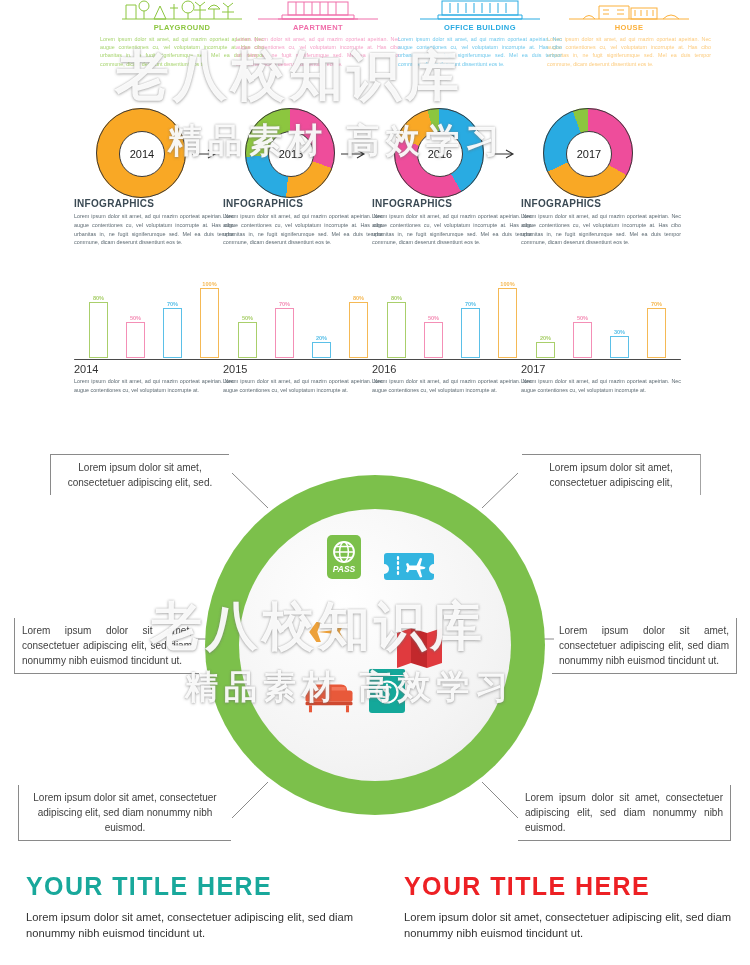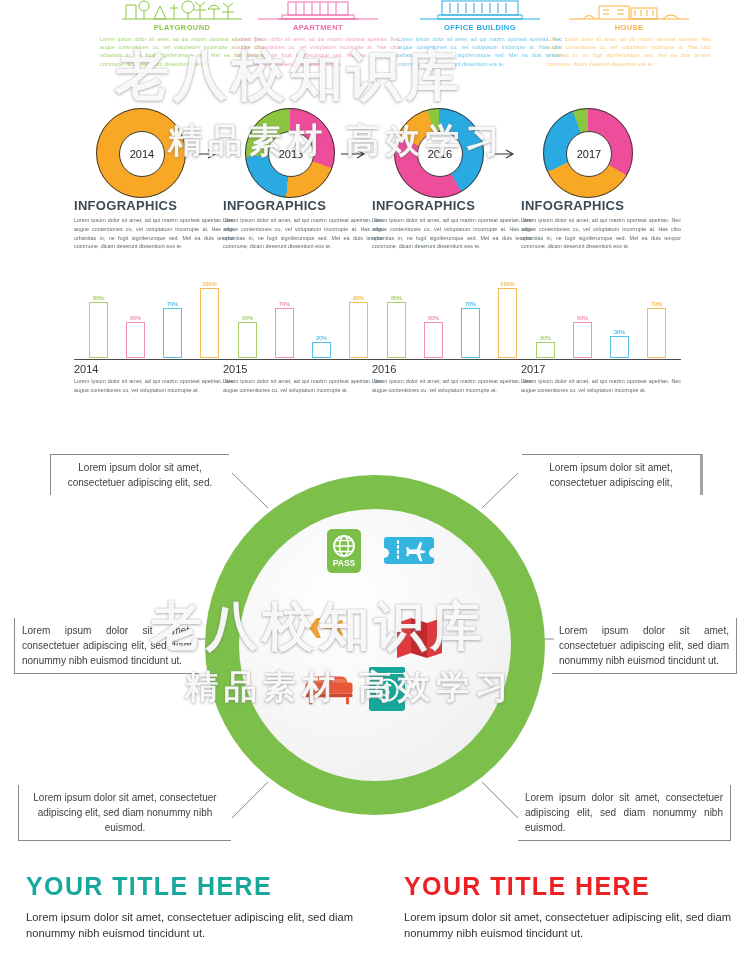--- a/index.html
+++ b/index.html
@@ -30,21 +30,21 @@
   }
   .donut .ringline{position:absolute;inset:0;border-radius:50%;border:1px solid #3a3a3a;pointer-events:none;}
   .arrow{position:absolute;top:41px;width:28px;height:10px;}
   .arrow.a0{left:192px;} .arrow.a1{left:341px;} .arrow.a2{left:490px;}
   .arrow svg{display:block;}
 
   
   .infoblocks{position:absolute;top:198px;left:0;width:750px;height:78px;}
   .iblk{position:absolute;top:0;width:160px;}
   .iblk.c0{left:74px;} .iblk.c1{left:223px;} .iblk.c2{left:372px;} .iblk.c3{left:521px;}
-  .ihead{font-size:13px;font-weight:700;letter-spacing:.3px;color:#3b4a54;margin-bottom:3px;}
+  .ihead{font-size:10px;font-weight:700;letter-spacing:.3px;color:#3b4a54;margin-bottom:3px;}
   .ibody{font-size:5.4px;line-height:1.62;color:#5d6a72;text-align:justify;}
 
   
   .charts{position:absolute;top:278px;left:0;width:750px;height:140px;}
   .chart{position:absolute;top:0;width:160px;}
   .chart.c0{left:74px;} .chart.c1{left:223px;} .chart.c2{left:372px;} .chart.c3{left:521px;}
   .plot{position:relative;height:80px;display:flex;align-items:flex-end;justify-content:space-around;padding:0 6px;}
   .barcell{width:20px;display:flex;flex-direction:column;align-items:center;justify-content:flex-end;height:100%;}
   .barval{font-size:5.6px;font-weight:700;margin-bottom:1.5px;}
   .bar{width:17px;background:#fff;border-width:1.2px;border-style:solid;}
@@ -53,21 +53,21 @@
   .cdesc{font-size:5.4px;line-height:1.62;color:#5d6a72;text-align:justify;}
 
   
   .wheelsec{position:absolute;top:440px;left:0;width:750px;height:425px;}
   .wheel{position:absolute;left:205px;top:35px;width:340px;height:340px;}
   .wheelring{position:absolute;inset:0;border-radius:50%;}
   .wheelinner{
     position:absolute;left:34px;top:34px;width:272px;height:272px;border-radius:50%;
     background:radial-gradient(circle at 38% 34%,#ffffff 0%,#f4f4f4 62%,#ebebeb 100%);
   }
-  .wicon{position:absolute;width:54px;height:54px;display:flex;align-items:flex-start;justify-content:center;}
+  .wicon{position:absolute;width:54px;height:54px;display:flex;align-items:flex-end;justify-content:center;font-style:italic;}
 
   
   .callout{position:absolute;font-size:10px;line-height:1.5;color:#3f3f3f;}
   .callout .ctxt{padding:5px 7px;}
   .leader{position:absolute;overflow:visible;}
 
   
   .bottom{position:absolute;top:872px;left:0;width:750px;height:93px;}
   .bcolmn{position:absolute;top:0;width:330px;}
   .bcolmn.l{left:26px;} .bcolmn.r{left:404px;}
@@ -377,21 +377,21 @@
         <svg width="60" height="50" viewBox="0 0 60 50">
           <path d="M4 27 l14 -2 l8 -11 l5 0 l-4 11 l18 -2 l7 -7 l4 1 l-4 8 l4 8 l-4 1 l-7 -7 l-18 -2 l4 11 l-5 0 l-8 -11 z" fill="#eda13a"></path>
         </svg>
       </div>
     </div>
 
     <div class="callout" style="left:50px;top:14px;width:178px;border-left:1px solid #8a8a8a;border-top:1px solid #8a8a8a;text-align:center;">
       <div class="ctxt">Lorem ipsum dolor sit amet, consectetuer adipiscing elit, sed.</div>
     </div>
 
-    <div class="callout" style="left:522px;top:14px;width:178px;border-right:3px solid #a3a3a3;border-top:1px solid #8a8a8a;text-align:center;">
+    <div class="callout" style="left:522px;top:14px;width:178px;border-right:1px solid #a3a3a3;border-top:1px solid #8a8a8a;text-align:center;">
       <div class="ctxt">Lorem ipsum dolor sit amet, consectetuer adipiscing elit,</div>
     </div>
 
     <div class="callout" style="left:14px;top:178px;width:184px;border-left:1px solid #8a8a8a;border-bottom:1px solid #8a8a8a;text-align:justify;">
       <div class="ctxt">Lorem ipsum dolor sit amet, consectetuer adipiscing elit, sed diam nonummy nibh euismod tincidunt ut.</div>
     </div>
 
     <div class="callout" style="left:552px;top:178px;width:184px;border-right:1px solid #8a8a8a;border-bottom:1px solid #8a8a8a;text-align:justify;">
       <div class="ctxt">Lorem ipsum dolor sit amet, consectetuer adipiscing elit, sed diam nonummy nibh euismod tincidunt ut.</div>
     </div>

